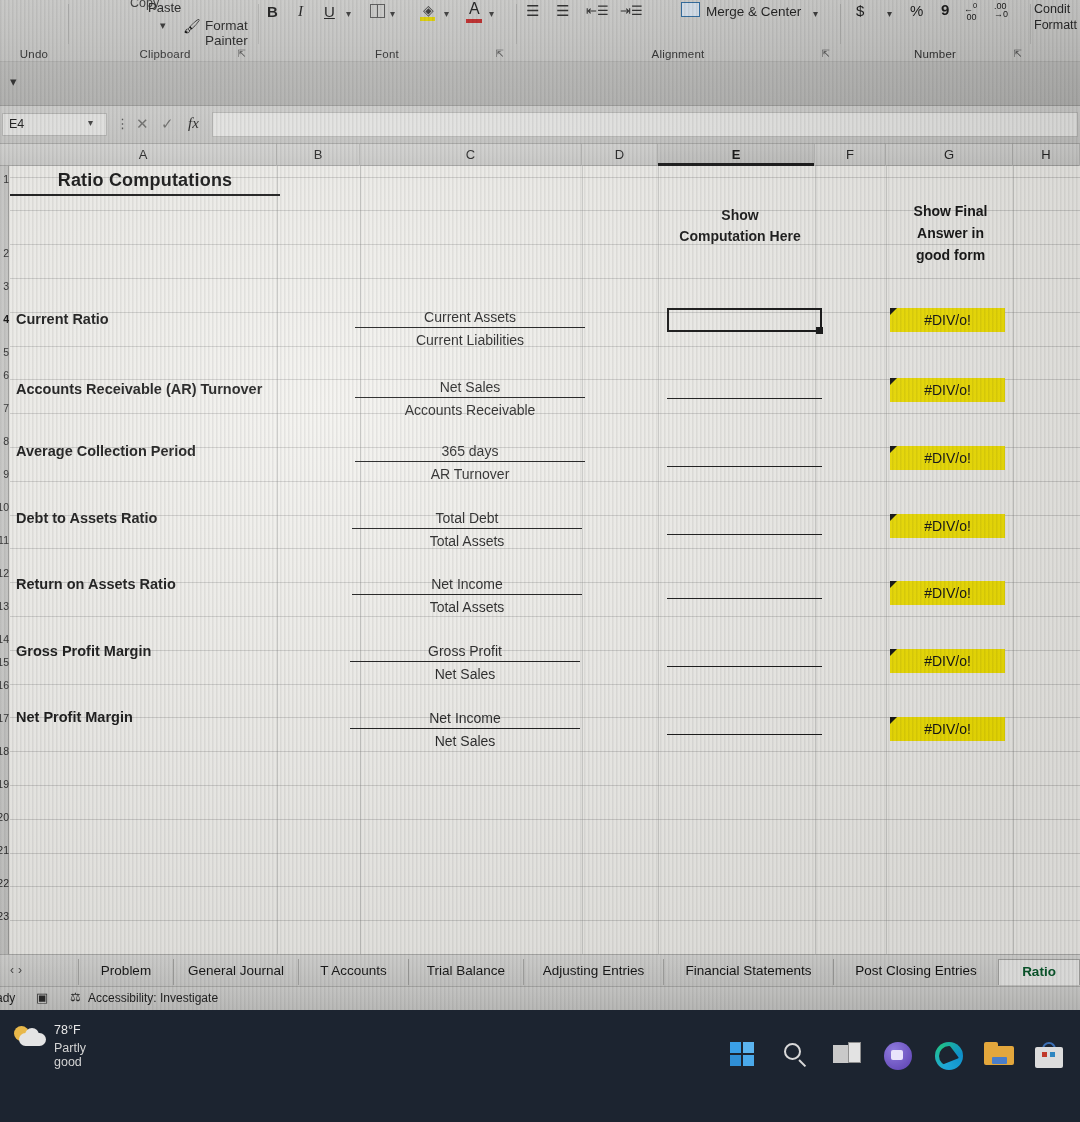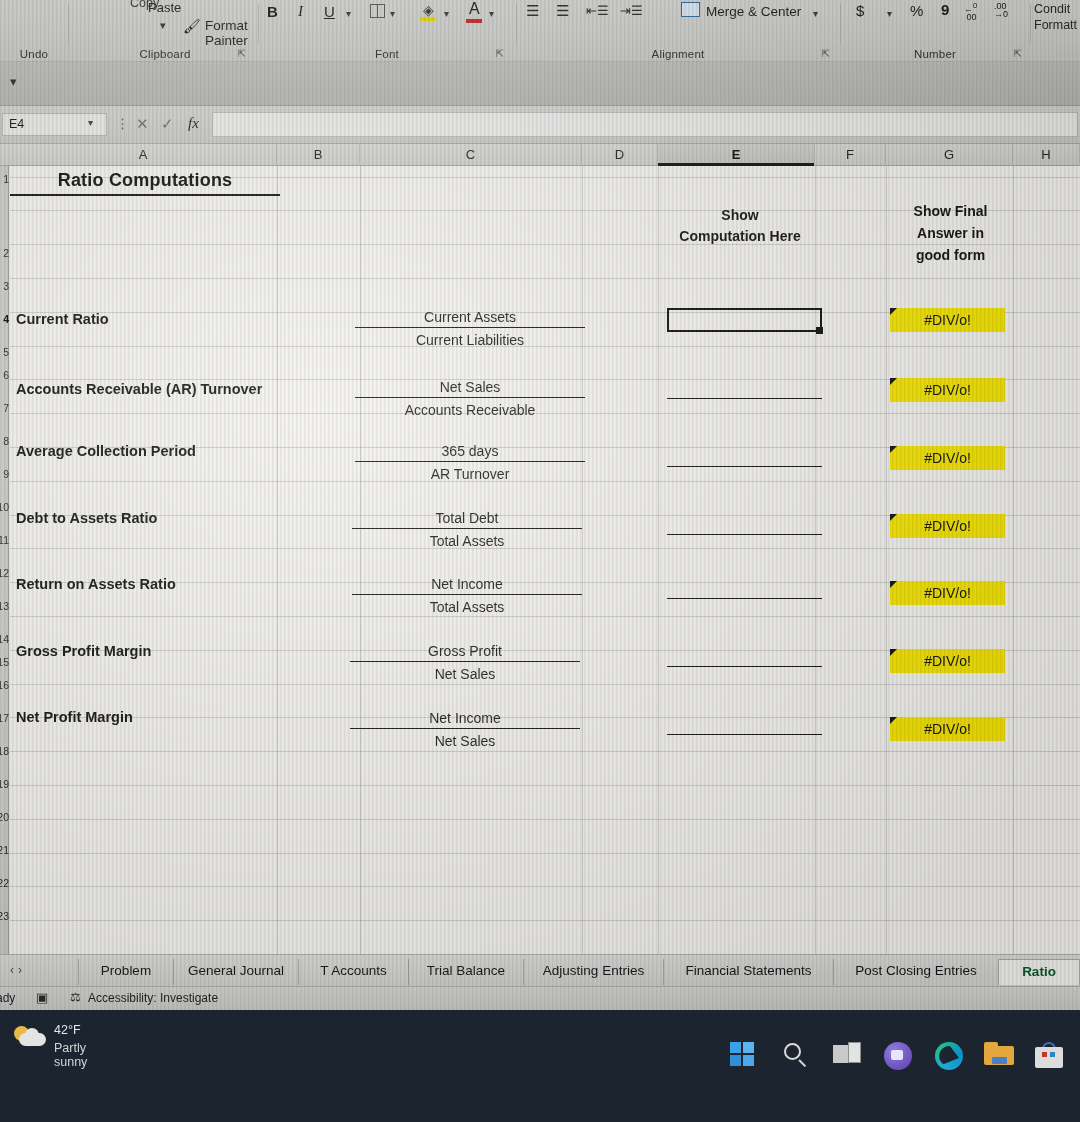--- a/index.html
+++ b/index.html
@@ -517,22 +517,22 @@
 
 </div>
 
 <div class="taskbar">
   <div class="weather">
     <div class="w-icon">
       <span class="w-sun"></span>
         <span class="w-cloud2"></span>
         <span class="w-cloud"></span>
     </div>
-    <div class="w-temp">42°F</div>
-    <div class="w-desc">Partly sunny</div>
+    <div class="w-temp">78°F</div>
+    <div class="w-desc">Partly good</div>
   </div>
 
   <div class="tray">
     <div class="ticon" style="left:0px;">
       <div class="win-logo">
           <i></i>
           <i></i>
           <i></i>
           <i></i>
         </div>

